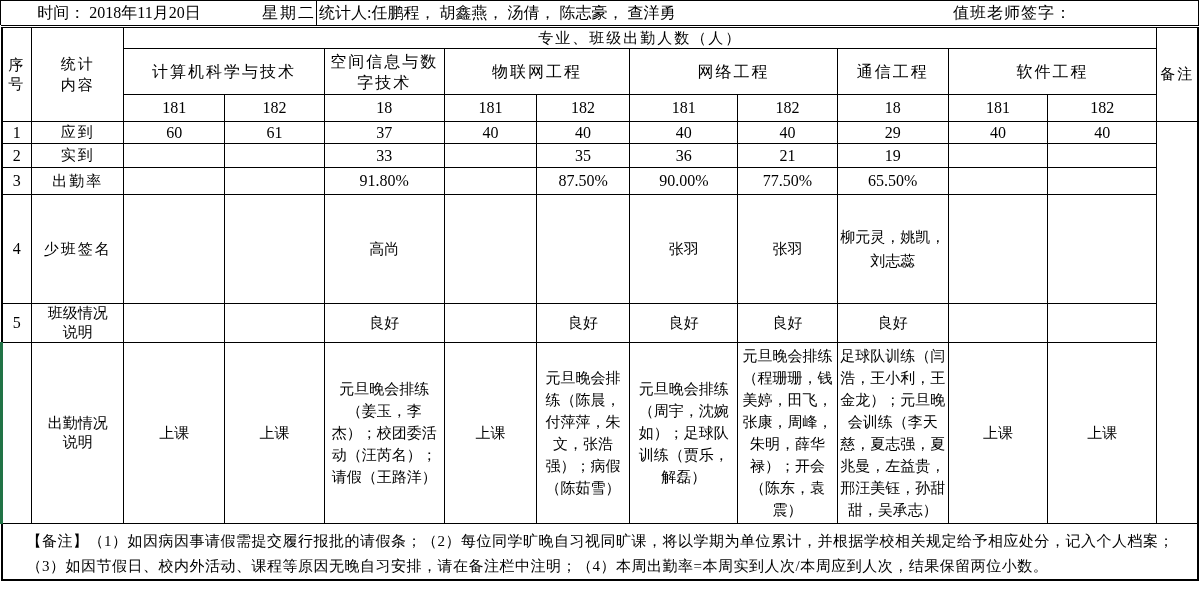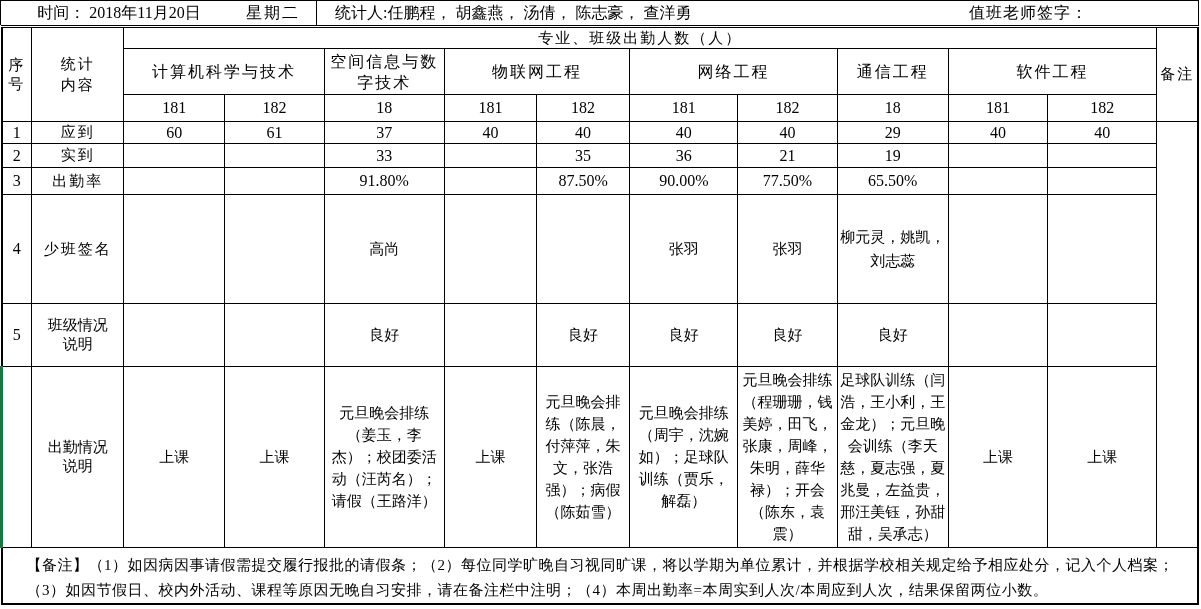--- a/index.html
+++ b/index.html
@@ -4,33 +4,33 @@
 <style>
   html,body{margin:0;padding:0;background:#fff;}
   body{width:1201px;height:609px;overflow:hidden;
        font-family:"Liberation Serif","DejaVu Serif",serif;color:#000;}
   .doc{width:1199px;}
   .title{height:27px;line-height:26px;text-align:center;font-size:20px;
          font-weight:700;letter-spacing:1px;white-space:nowrap;}
   .info-row{display:flex;height:25px;border:1px solid #000;border-bottom:none;
             align-items:center;font-size:16px;box-sizing:border-box;}
   .info-time{width:222px;padding-left:7px;white-space:nowrap;text-align:center;}
-  .info-week{width:86px;text-align:center;white-space:nowrap;letter-spacing:2px;}
-  .info-stat{width:634px;border-left:1px solid #000;padding-left:18px;
+  .info-week{width:86px;text-align:right;white-space:nowrap;letter-spacing:2px;}
+  .info-stat{width:634px;border-left:1px solid #000;padding-left:2px;
              align-self:stretch;display:flex;align-items:center;white-space:nowrap;}
   .info-sign{flex:1;white-space:nowrap;letter-spacing:1px;}
   table{border-collapse:collapse;table-layout:fixed;width:1199px;
         border:2px solid #000;border-top:3px double #000;}
   td{border:1px solid #000;text-align:center;vertical-align:middle;
      font-size:15px;padding:0 2px;overflow:hidden;}
   tr.h1 td{font-size:15px;letter-spacing:2px;}
   tr.h2 td{font-size:16px;letter-spacing:2px;line-height:21px;}
   tr.h3 td, .num{font-size:16px;letter-spacing:0;}
   .lbl{letter-spacing:2px;}
-  .narrow{width:4.6em;margin:12px auto;line-height:19px;}
+  .narrow{width:4.6em;margin:0 auto;line-height:19px;}
   .narrow2{width:2.4em;margin:0 auto;line-height:21px;}
   tr.r6 td{line-height:22px;padding:0 2px;}
   tr.r6 td.seq{border-left:3px solid #217346;}
   tr.fn td{text-align:left;vertical-align:top;padding:5px 8px 0 8px;
            line-height:25px;font-size:15px;letter-spacing:0.5px;border-top:1px solid #000;}
   .fn-line{white-space:nowrap;margin-left:16px;}
 </style>
 </head>
 <body>
 

